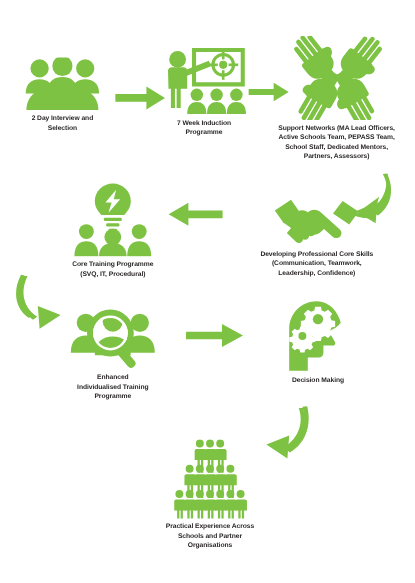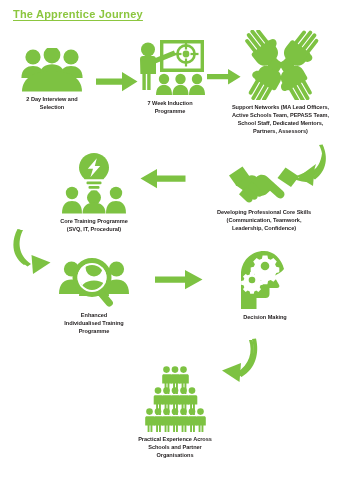--- a/index.html
+++ b/index.html
@@ -35,21 +35,20 @@
     letter-spacing:-0.05px;
   }
   .arrow{position:absolute;line-height:0;}
   svg{display:block;}
 </style>
 </head>
 <body>
 
 <div id="canvas">
 
-  <div class="title">The Apprentice Journey</div>
 
   <div class="node" style="left:8px;top:48px;width:88px;">
     <span class="icon-wrap">
       <svg width="68" height="44" viewBox="0 0 68 44">
         <g fill="#7DC242">
           <circle cx="15" cy="9" r="7.6"></circle>
           <path d="M3.4 30 C3.4 21 9 18 15 18 C21 18 26.6 21 26.6 30 Z"></path>
           <circle cx="53" cy="9" r="7.6"></circle>
           <path d="M41.4 30 C41.4 21 47 18 53 18 C59 18 64.6 21 64.6 30 Z"></path>
           <circle cx="34" cy="7" r="8.4"></circle>

